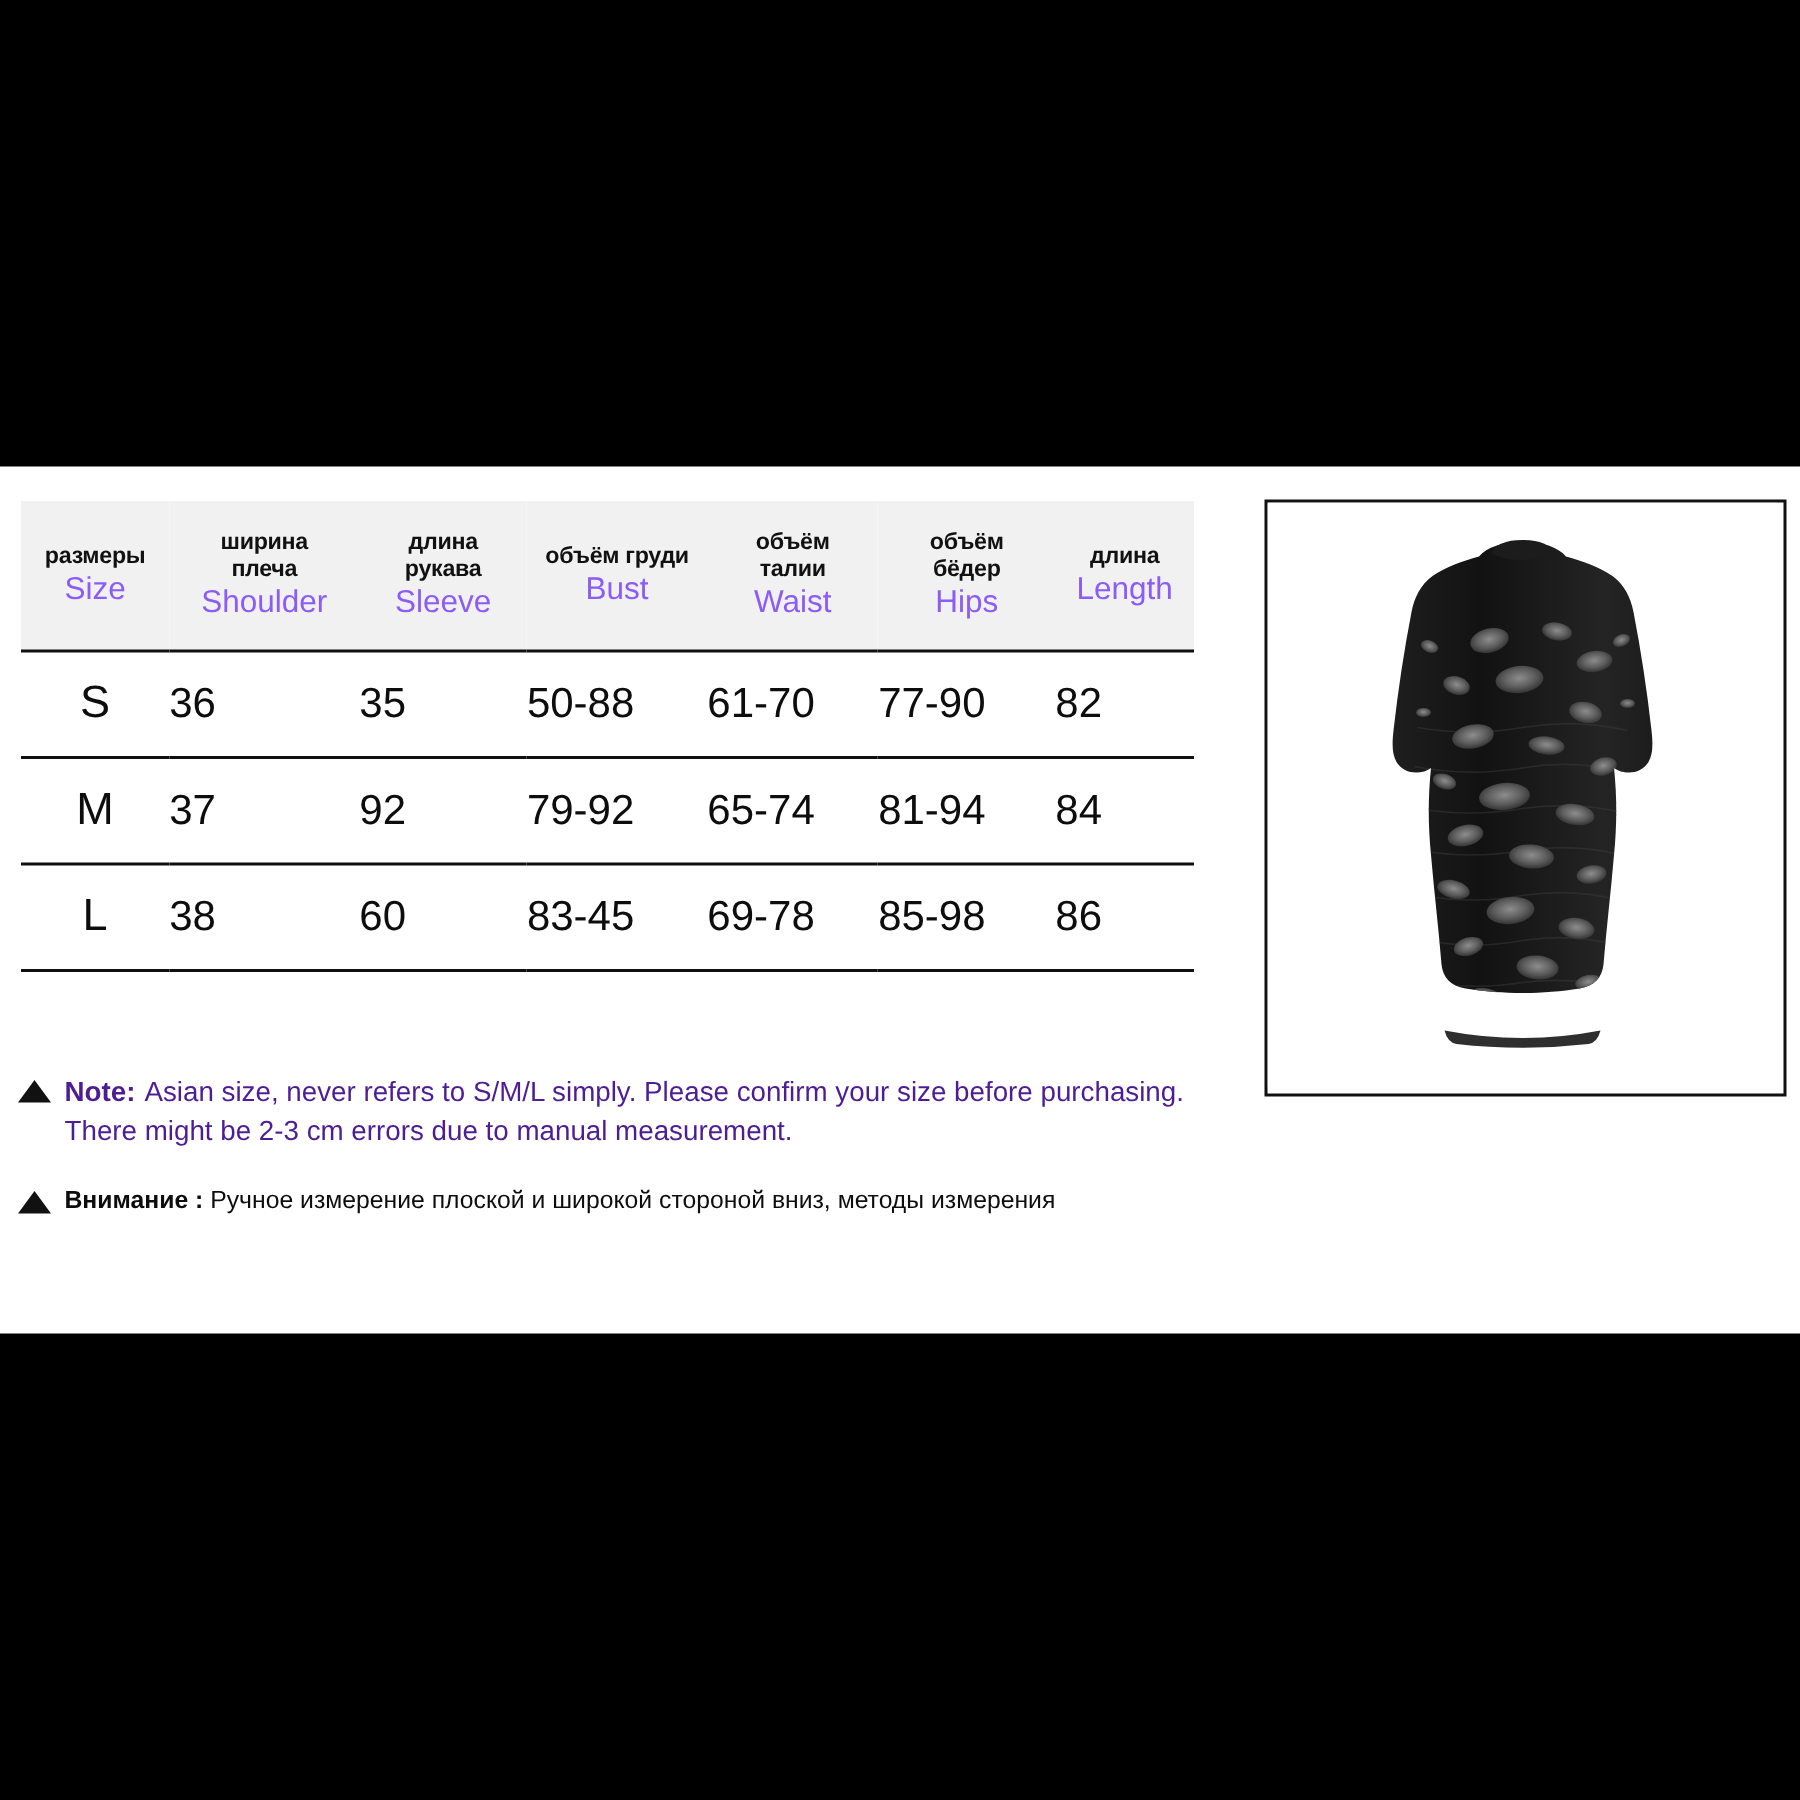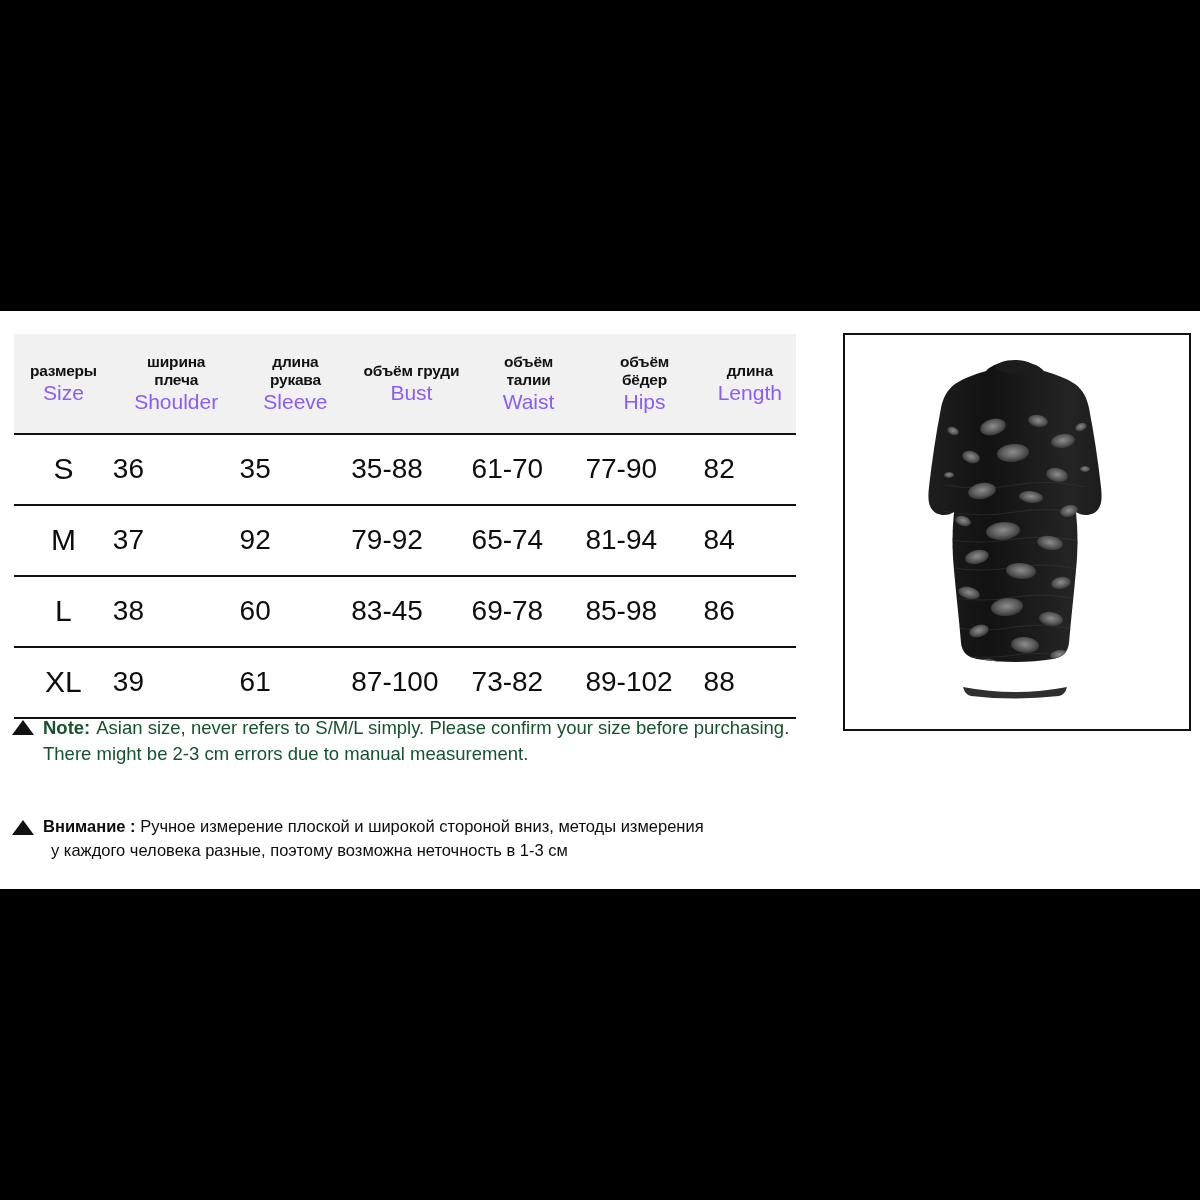--- a/index.html
+++ b/index.html
@@ -88,39 +88,39 @@
     font-size: 30px;
     text-align: center;
   }
 
   
   .note-block {
     position: absolute;
     left: 12px;
   }
   #note-en { top: 404px; width: 800px; }
-  #note-ru { top: 504px; width: 800px; }
+  #note-ru { top: 478px; width: 800px; }
 
   .note-row {
     display: flex;
     align-items: flex-start;
   }
   .tri-icon {
     flex: 0 0 auto;
     width: 0;
     height: 0;
     border-left: 11px solid transparent;
     border-right: 11px solid transparent;
     border-bottom: 15px solid #111111;
     margin-top: 5px;
     margin-right: 9px;
   }
   .note-text-en {
     font-size: 18.5px;
-    color: #14532d;
+    color: #4c1d95;
     line-height: 1.38;
   }
   .note-text-en .lbl {
     font-weight: bold;
     margin-right: 6px;
   }
   .note-text-ru {
     font-size: 16.5px;
     color: #0d0d0d;
     line-height: 1.45;
@@ -197,21 +197,21 @@
             <span class="hdr-ru">длина</span>
             <span class="hdr-en">Length</span>
           </th>
         </tr>
       </thead>
       <tbody>
         <tr>
           <td class="sizecell">S</td>
           <td>36</td>
           <td>35</td>
-          <td>35-88</td>
+          <td>50-88</td>
           <td>61-70</td>
           <td>77-90</td>
           <td>82</td>
         </tr>
         <tr>
           <td class="sizecell">M</td>
           <td>37</td>
           <td>92</td>
           <td>79-92</td>
           <td>65-74</td>
@@ -220,48 +220,38 @@
         </tr>
         <tr>
           <td class="sizecell">L</td>
           <td>38</td>
           <td>60</td>
           <td>83-45</td>
           <td>69-78</td>
           <td>85-98</td>
           <td>86</td>
         </tr>
-        <tr>
-          <td class="sizecell">XL</td>
-          <td>39</td>
-          <td>61</td>
-          <td>87-100</td>
-          <td>73-82</td>
-          <td>89-102</td>
-          <td>88</td>
-        </tr>
       </tbody>
     </table>
 
     <div class="note-block" id="note-en">
       <div class="note-row">
         <span class="tri-icon"></span>
         <div class="note-text-en">
           <span class="lbl">Note:</span><span>Asian size, never refers to S/M/L simply. Please confirm your size before purchasing. There might be 2-3 cm errors due to manual measurement.</span>
         </div>
       </div>
     </div>
 
     <div class="note-block" id="note-ru">
       <div class="note-row">
         <span class="tri-icon"></span>
         <div class="note-text-ru">
           <span class="lbl">Внимание :</span>
           <span>Ручное измерение плоской и широкой стороной вниз, методы измерения</span>
-          <span class="indent">у каждого человека разные, поэтому возможна неточность в 1-3 см</span>
         </div>
       </div>
     </div>
 
     <div id="product-box">
       <div id="dress-wrap">
         <svg id="dress-svg" width="340" height="390" viewBox="0 0 340 390" xmlns="http://www.w3.org/2000/svg" aria-hidden="true">
           <defs>
             <clipPath id="bodyClip">
               <path d="M170 26

